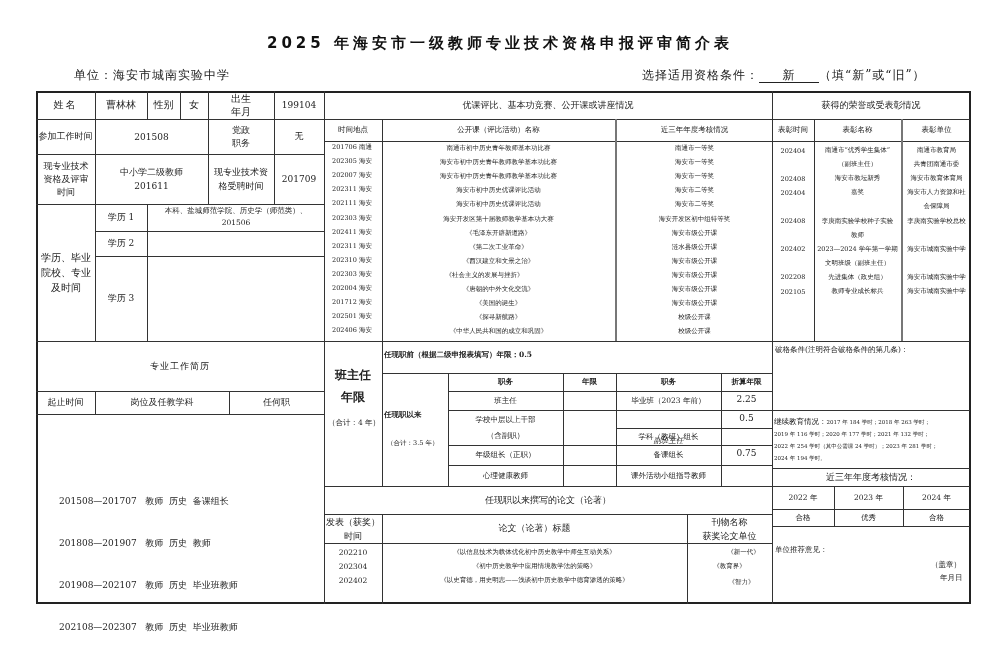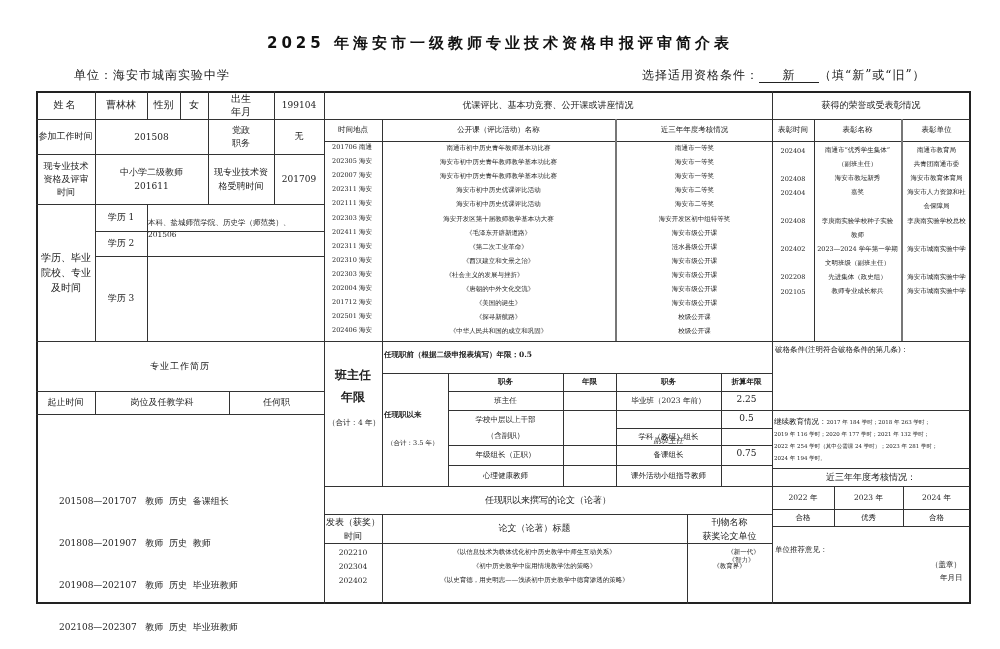--- a/index.html
+++ b/index.html
@@ -64,21 +64,21 @@
 <div class="abs c t9" style="left:40px;top:154px;width:52px;height:50px;line-height:13px;">现专业技术资格及评审时间</div>
 <div class="abs t9" style="left:95px;top:154px;width:113px;height:50px;display:flex;flex-direction:column;align-items:center;justify-content:center;line-height:14px;">
   <span>中小学二级教师</span>
   <span>201611</span>
 </div>
 <div class="abs c t9" style="left:210px;top:154px;width:62px;height:50px;line-height:14px;">现专业技术资格受聘时间</div>
 <div class="abs c t9" style="left:274px;top:154px;width:50px;height:50px;">201709</div>
 
 <div class="abs c t10" style="left:38px;top:204px;width:56px;height:137px;line-height:15px;">学历、毕业院校、专业及时间</div>
 <div class="abs c t9" style="left:95px;top:204px;width:52px;height:27px;">学历 1</div>
-<div class="abs t8" style="left:148px;top:205px;width:176px;height:26px;text-align:left;line-height:12px;margin-top:12px;">
+<div class="abs t8" style="left:148px;top:205px;width:176px;height:26px;text-align:center;line-height:12px;">
   <div>本科、盐城师范学院、历史学（师范类）、</div>
   <div>201506</div>
 </div>
 <div class="abs c t9" style="left:95px;top:231px;width:52px;height:25px;">学历 2</div>
 <div class="abs c t9" style="left:95px;top:256px;width:52px;height:85px;">学历 3</div>
 
 <div class="abs hline" style="left:36px;top:391px;width:288px;"></div>
 <div class="abs hline" style="left:36px;top:414px;width:288px;"></div>
 <div class="abs vline" style="left:95px;top:391px;height:23px;"></div>
 <div class="abs vline" style="left:229px;top:391px;height:23px;"></div>
@@ -344,15 +344,15 @@
       <div class="abs c t7" style="left:687px;top:546px;width:85px;height:12px;padding-left:28px;">《新一代》</div>
     </div>
     <div class="" style="">
       <div class="abs c t8" style="left:324px;top:560px;width:58px;height:12px;">202304</div>
       <div class="abs c t7" style="left:382px;top:560px;width:305px;height:12px;white-space:nowrap;">《初中历史教学中应用情境教学法的策略》</div>
       <div class="abs c t7" style="left:687px;top:560px;width:85px;height:12px;">《教育界》</div>
     </div>
     <div class="" style="">
       <div class="abs c t8" style="left:324px;top:574px;width:58px;height:12px;">202402</div>
       <div class="abs c t7" style="left:382px;top:574px;width:305px;height:12px;white-space:nowrap;">《以史育德，用史明志——浅谈初中历史教学中德育渗透的策略》</div>
-      <div class="abs c t7" style="left:687px;top:554px;width:85px;height:12px;padding-left:24px;">《智力》</div>
+      <div class="abs c t7" style="left:687px;top:576px;width:85px;height:12px;padding-left:24px;">《智力》</div>
     </div>
   </div>
 
 </body></html>

